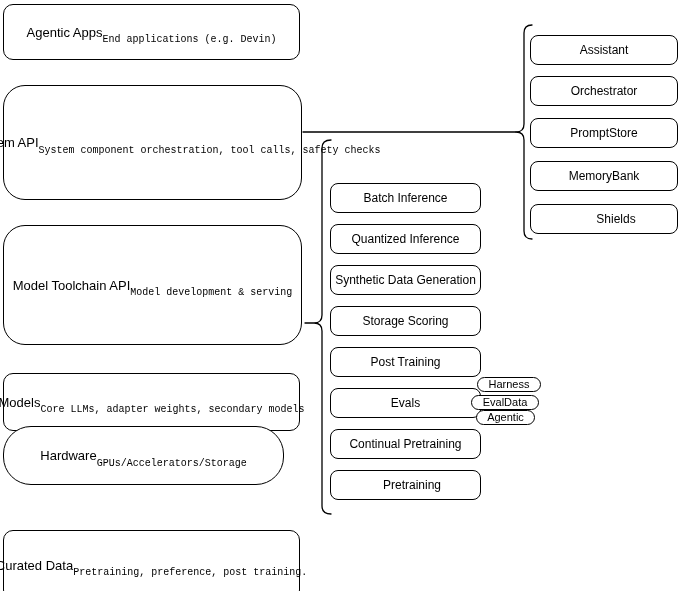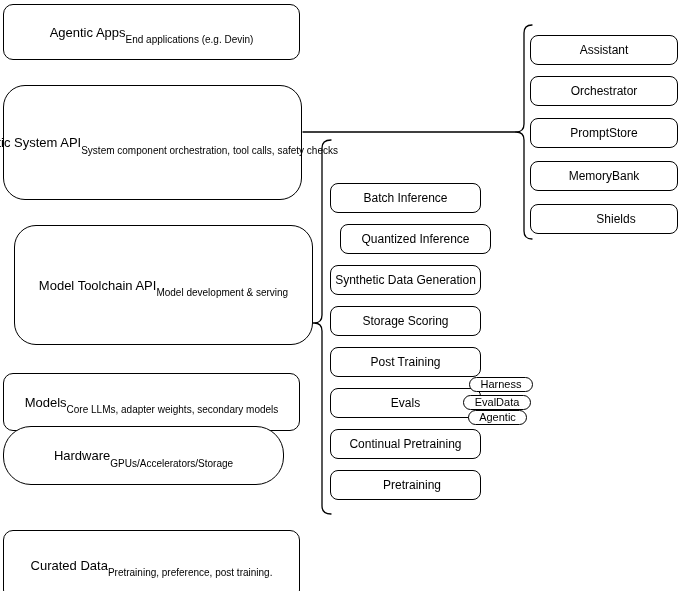--- a/index.html
+++ b/index.html
@@ -44,20 +44,21 @@
   .node .title {
     font-size: 13px;
     line-height: 15px;
     white-space: nowrap;
   }
   .node .subtitle {
     font-size: 10px;
     line-height: 12px;
     margin-top: 16px;
     white-space: nowrap;
+    font-family: Liberation Mono, monospace;
   }
   .r10 { border-radius: 10px; }
   .r22 { border-radius: 22px; }
   .chip {
     position: absolute;
     box-sizing: border-box;
     border: 1.3px solid #000000;
     border-radius: 8px;
     background: #ffffff;
     width: 151px;
@@ -91,20 +92,21 @@
     border: 1.3px solid #000000;
     border-radius: 999px;
     background: #ffffff;
     display: flex;
     align-items: center;
     justify-content: center;
     font-size: 11px;
     line-height: 11px;
     white-space: nowrap;
     z-index: 3;
+    margin-left: 8px;
   }
 </style>
 </head>
 <body>
 
 <div class="canvas">
 
   <svg class="connectors" viewBox="0 0 682 591" xmlns="http://www.w3.org/2000/svg">
     <path d="M 303 132 L 516 132"></path>
     <path d="M 532 25 Q 524 25 524 33 L 524 124 Q 524 132 516 132 M 516 132 Q 524 132 524 140 L 524 231 Q 524 239 532 239"></path>
@@ -114,42 +116,42 @@
   <div class="node r10" style="left:3px; top:4px; width:297px; height:56px;">
     <div class="title">Agentic Apps</div>
     <div class="subtitle">End applications (e.g. Devin)</div>
   </div>
 
   <div class="node r22" style="left:3px; top:85px; width:299px; height:115px;">
     <div class="title">Agentic System API</div>
     <div class="subtitle">System component orchestration, tool calls, safety checks</div>
   </div>
 
-  <div class="node r22" style="left:14px; top:225px; width:299px; height:120px;">
+  <div class="node r22" style="left:3px; top:225px; width:299px; height:120px;">
     <div class="title">Model Toolchain API</div>
     <div class="subtitle">Model development &amp; serving</div>
   </div>
 
   <div class="node r10" style="left:3px; top:373px; width:297px; height:58px;">
     <div class="title">Models</div>
     <div class="subtitle">Core LLMs, adapter weights, secondary models</div>
   </div>
 
   <div class="node r10" style="left:3px; top:426px; width:281px; height:59px;border-radius:28px;">
     <div class="title">Hardware</div>
     <div class="subtitle">GPUs/Accelerators/Storage</div>
   </div>
 
   <div class="node r10" style="left:3px; top:530px; width:297px; height:70px;">
     <div class="title">Curated Data</div>
     <div class="subtitle">Pretraining, preference, post training.</div>
   </div>
 
   <div class="chip" style="left:330px; top:183px;">Batch Inference</div>
-  <div class="chip" style="left:330px; top:224px;margin-left:10px;">Quantized Inference</div>
+  <div class="chip" style="left:330px; top:224px;">Quantized Inference</div>
   <div class="chip" style="left:330px; top:265px;">Synthetic Data Generation</div>
   <div class="chip" style="left:330px; top:306px;">Storage Scoring</div>
   <div class="chip" style="left:330px; top:347px;">Post Training</div>
   <div class="chip" style="left:330px; top:388px;">Evals</div>
   <div class="chip" style="left:330px; top:429px;">Continual Pretraining</div>
   <div class="chip" style="left:330px; top:470px;padding-left:13px;">Pretraining</div>
 
   <div class="pill" style="left:469px; top:377px; width:64px; height:15px;">Harness</div>
   <div class="pill" style="left:463px; top:395px; width:68px; height:15px;">EvalData</div>
   <div class="pill" style="left:468px; top:410px; width:59px; height:15px;">Agentic</div>

